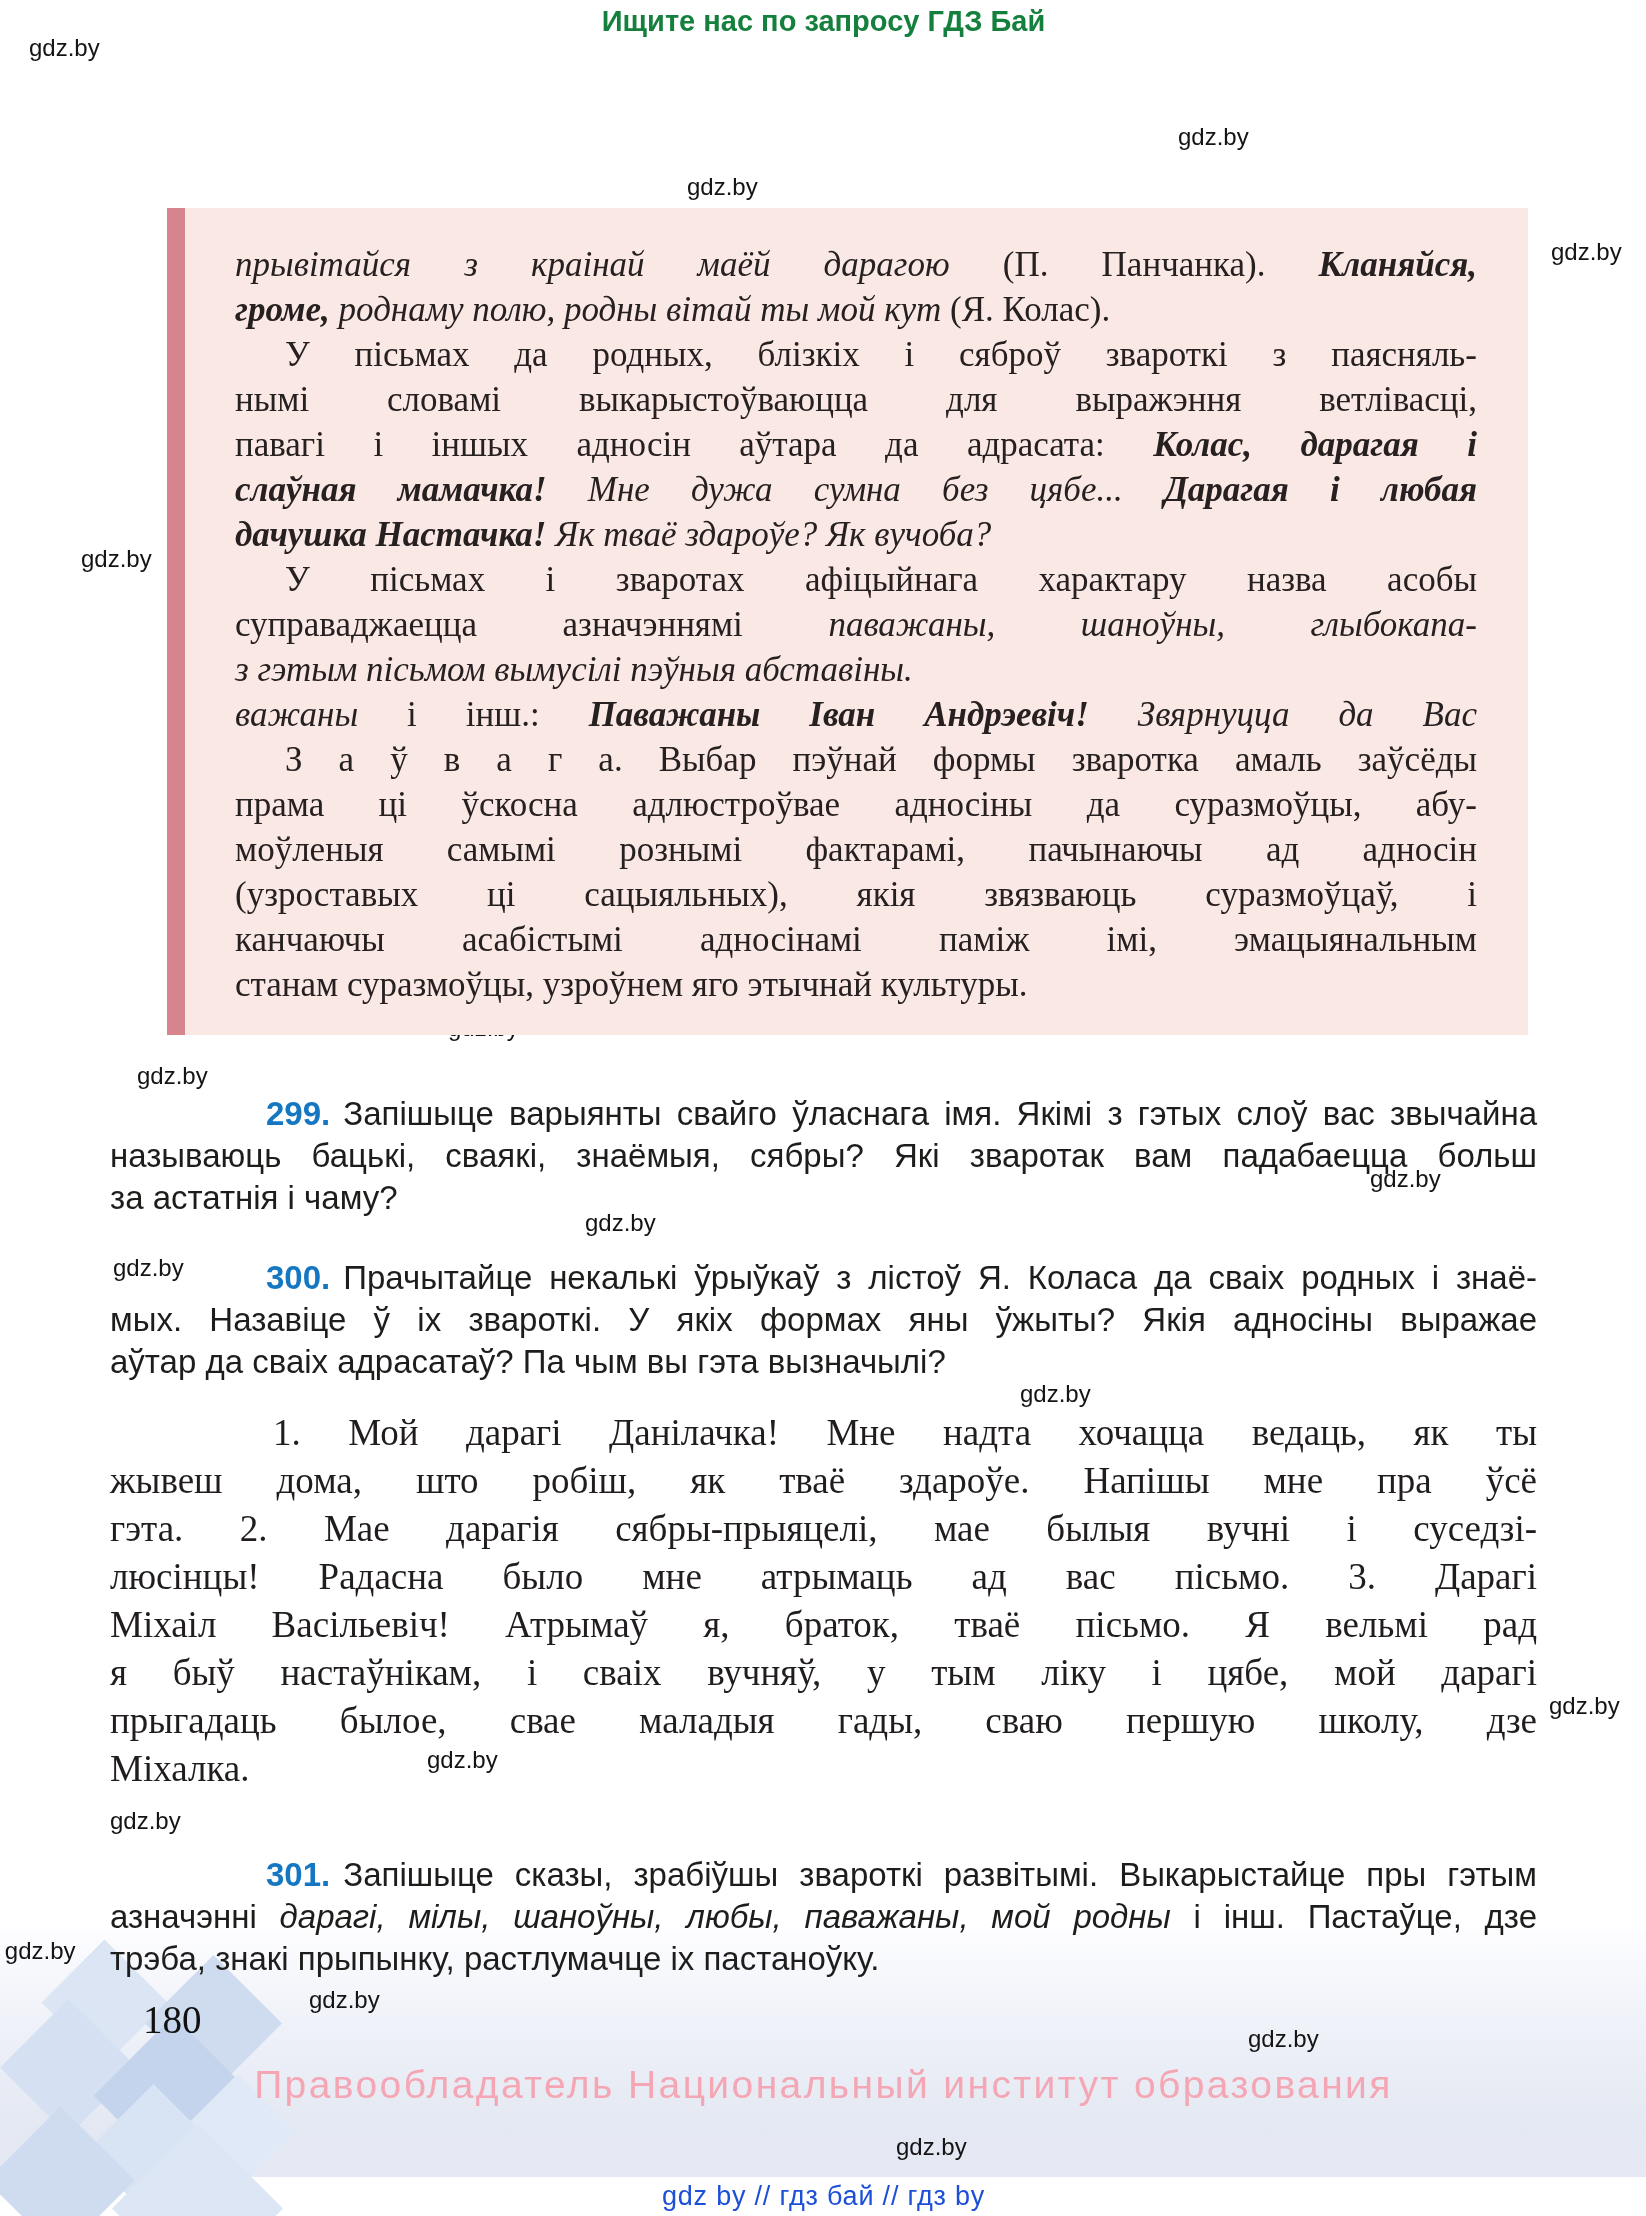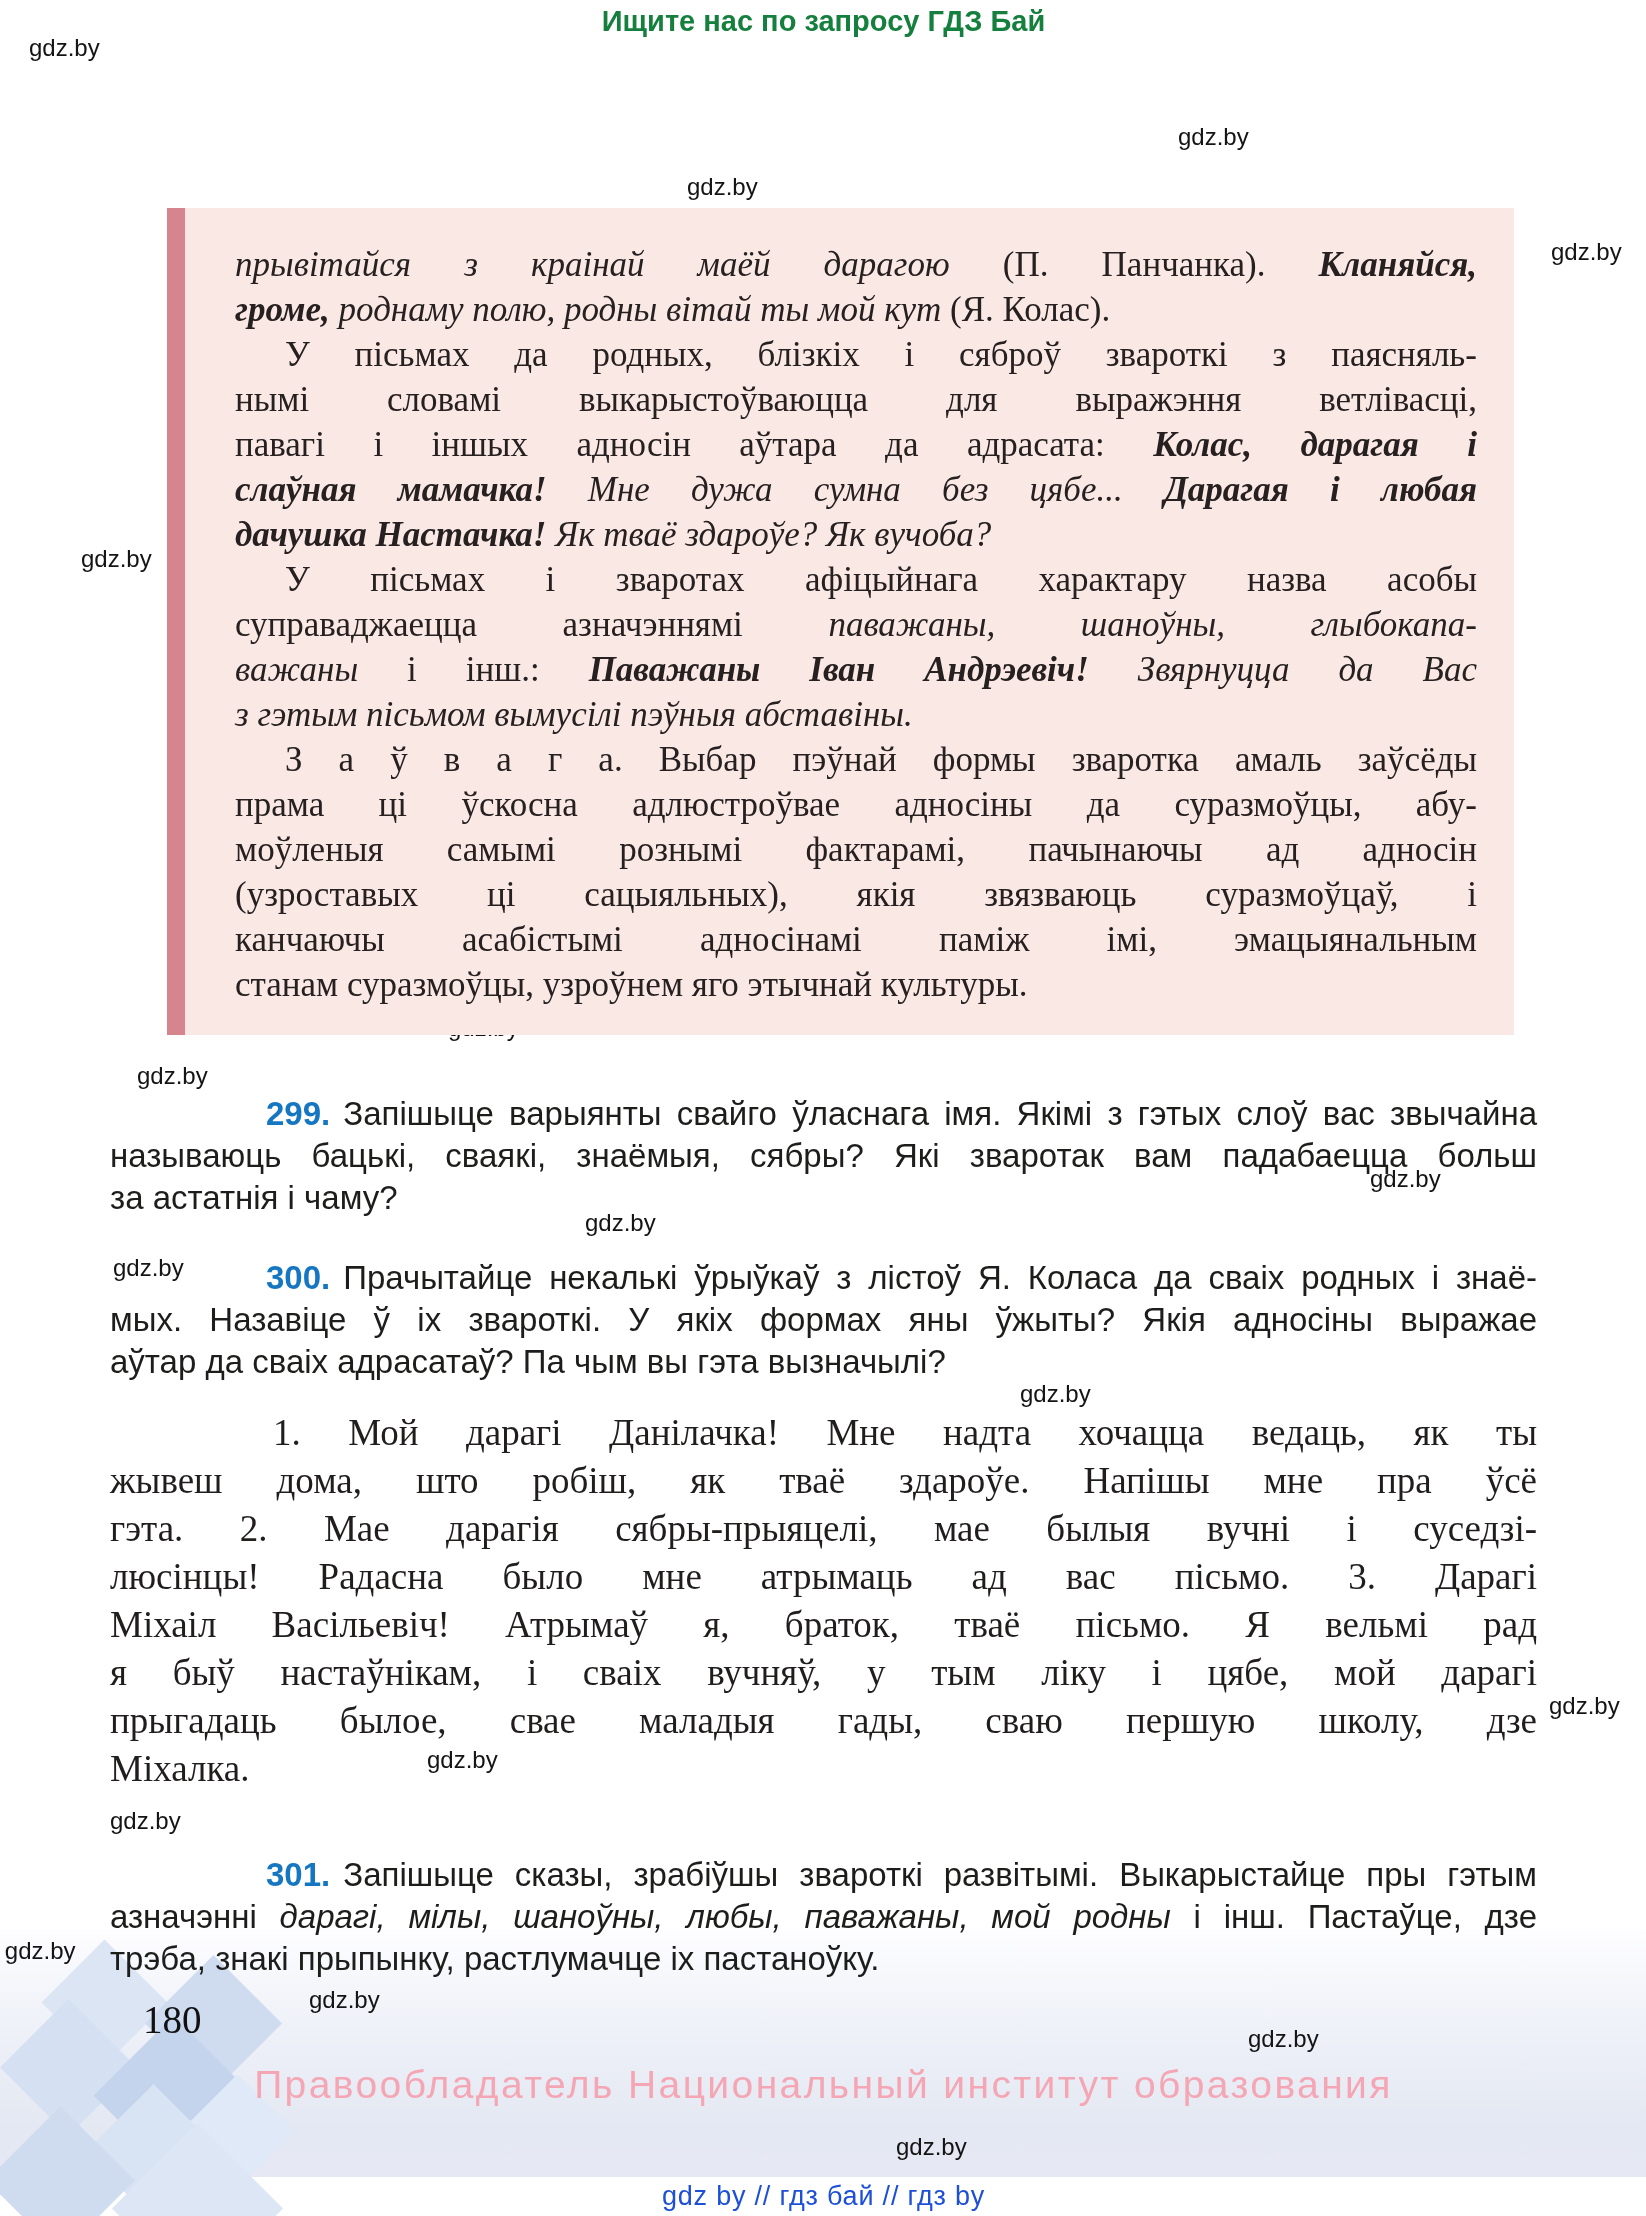--- a/index.html
+++ b/index.html
@@ -25,20 +25,21 @@
   }
   
   .wm{
     position:absolute;font-size:24px;color:#141414;
     font-family:"Liberation Sans",sans-serif;white-space:nowrap;
   }
   
   .panel{
     position:absolute;left:167px;top:208px;width:1347px;height:827px;
     background:#fae8e4;
+    padding-left:14px;
   }
   .panel-bar{position:absolute;left:0;top:0;width:17.7px;height:100%;background:#d6858f;}
   .panel-text{
     position:absolute;left:68px;top:34px;width:1242px;
     font-family:"Liberation Serif",serif;font-size:35px;line-height:45px;color:#262020;
   }
   
   .ln{white-space:normal;}
   .j{text-align:justify;text-align-last:justify;}
   .ind{text-indent:50px;}
@@ -123,22 +124,22 @@
   <div class="panel-text">
       <div class="ln j"><span class="s-i">прывітайся з краінай маёй дарагою </span><span class="s-r">(П. Панчанка). </span><span class="s-bi">Кланяйся,</span></div>
       <div class="ln"><span class="s-bi">громе, </span><span class="s-i">роднаму полю, родны вітай ты мой кут </span><span class="s-r">(Я. Колас).</span></div>
       <div class="ln j ind"><span class="s-r">У пісьмах да родных, блізкіх і сяброў звароткі з паясняль-</span></div>
       <div class="ln j"><span class="s-r">нымі словамі выкарыстоўваюцца для выражэння ветлівасці,</span></div>
       <div class="ln j"><span class="s-r">павагі і іншых адносін аўтара да адрасата: </span><span class="s-bi">Колас, дарагая і</span></div>
       <div class="ln j"><span class="s-bi">слаўная мамачка! </span><span class="s-i">Мне дужа сумна без цябе... </span><span class="s-bi">Дарагая і любая</span></div>
       <div class="ln"><span class="s-bi">дачушка Настачка! </span><span class="s-i">Як тваё здароўе? Як вучоба?</span></div>
       <div class="ln j ind"><span class="s-r">У пісьмах і зваротах афіцыйнага характару назва асобы</span></div>
       <div class="ln j"><span class="s-r">суправаджаецца азначэннямі </span><span class="s-i">паважаны, шаноўны, глыбокапа-</span></div>
+      <div class="ln"><span class="s-i">з гэтым пісьмом вымусілі пэўныя абставіны.</span></div>
       <div class="ln j"><span class="s-i">важаны </span><span class="s-r">і інш.: </span><span class="s-bi">Паважаны Іван Андрэевіч! </span><span class="s-i">Звярнуцца да Вас</span></div>
-      <div class="ln"><span class="s-i">з гэтым пісьмом вымусілі пэўныя абставіны.</span></div>
       <div class="ln j ind"><span class="s-r">З а ў в а г а.  Выбар пэўнай формы зваротка амаль заўсёды</span></div>
       <div class="ln j"><span class="s-r">прама ці ўскосна адлюстроўвае адносіны да суразмоўцы, абу-</span></div>
       <div class="ln j"><span class="s-r">моўленыя самымі рознымі фактарамі, пачынаючы ад адносін</span></div>
       <div class="ln j"><span class="s-r">(узроставых ці сацыяльных), якія звязваюць суразмоўцаў, і</span></div>
       <div class="ln j"><span class="s-r">канчаючы асабістымі адносінамі паміж імі, эмацыянальным</span></div>
       <div class="ln"><span class="s-r">станам суразмоўцы, узроўнем яго этычнай культуры.</span></div>
     </div>
 </div>
 
 <div class="exercise" id="ex299">

